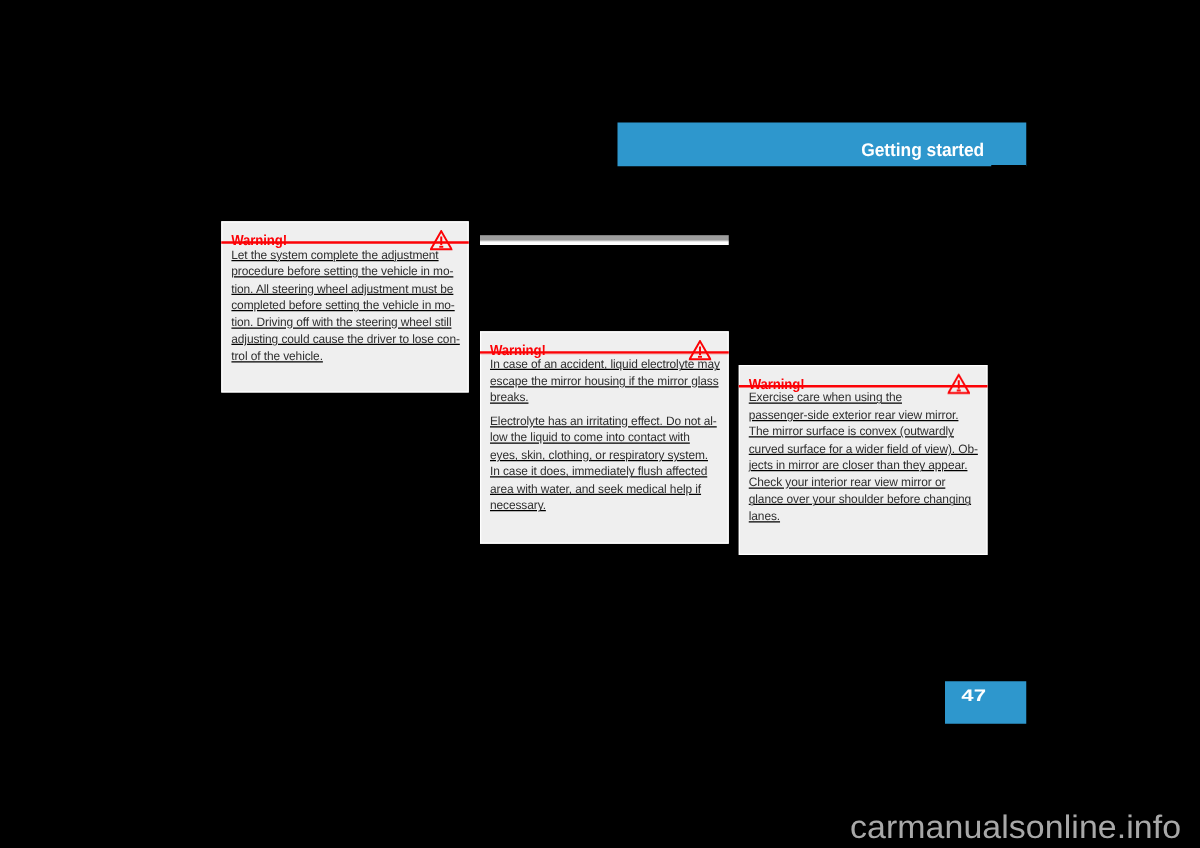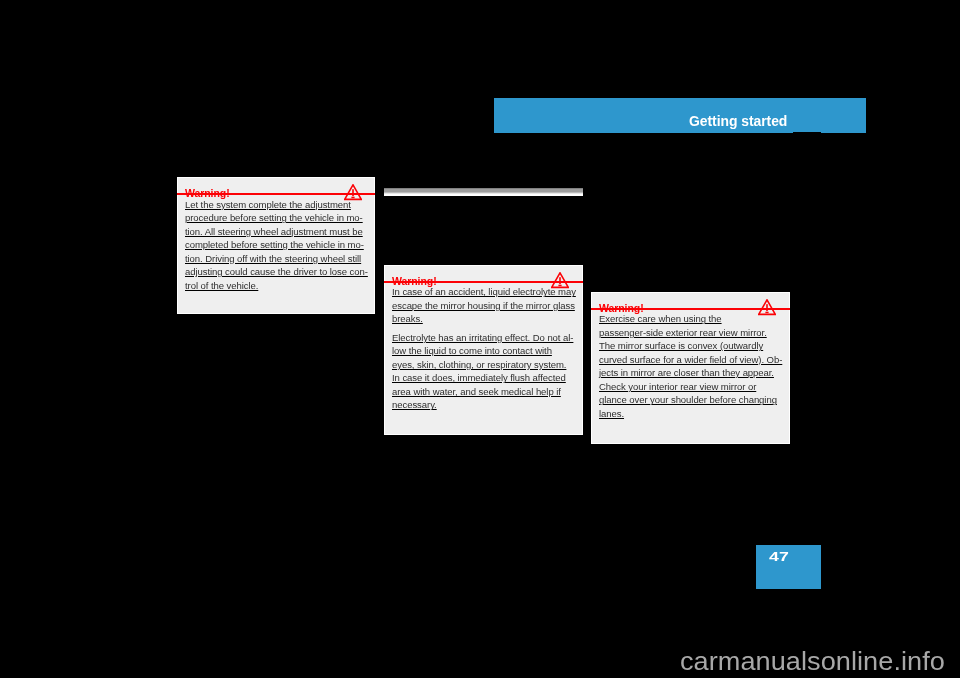--- a/index.html
+++ b/index.html
@@ -5,21 +5,21 @@
   html,body{margin:0;padding:0;}
   body{
     width:960px;height:678px;background:#000000;overflow:hidden;
     font-family:"Liberation Sans", sans-serif;
     -webkit-font-smoothing:antialiased;
   }
   .page{position:absolute;left:0;top:0;width:960px;height:678px;overflow:hidden;}
 
   
   .chapter-header{
-    position:absolute;left:494px;top:98px;width:372px;height:34.6px;
+    position:absolute;left:494px;top:98px;width:327px;height:34.6px;
     background:#2e97cd;
   }
   .chapter-header-notch{
     position:absolute;left:793px;top:131.6px;width:28px;height:3px;background:#000000;
   }
   .chapter-title{
     position:absolute;left:195.2px;top:15.6px;
     color:#ffffff;font-weight:bold;font-size:14.7px;line-height:14.7px;
     white-space:nowrap;letter-spacing:-0.05px;
     transform:scaleX(0.948) translateZ(0);transform-origin:0 0;
@@ -52,21 +52,21 @@
   .warn-icon{position:absolute;left:165.8px;top:6.2px;display:block;}
   .warn-body{padding:2.7px 7px 7px 6.9px;text-decoration:underline;}
   .warn-body p{
     margin:0 0 5px 0;color:#2d2d2d;transform:scaleX(0.985) translateZ(0);transform-origin:0 0;
     font-size:9.7px;line-height:13.5px;letter-spacing:-0.075px;white-space:nowrap;
   }
   .warn-body p:last-child{margin-bottom:0;}
 
   
   .page-num{
-    position:absolute;left:756px;top:545px;width:65px;height:44px;background:#2e97cd;
+    position:absolute;left:756px;top:545px;width:65px;height:34px;background:#2e97cd;
   }
   .page-num span{
     position:absolute;left:13.0px;top:5.0px;color:#ffffff;
     font-weight:bold;font-size:13.3px;line-height:13.3px;letter-spacing:0.1px;transform:scaleX(1.33) translateZ(0);transform-origin:0 0;
   }
 
   
   .watermark{
     position:absolute;left:680.4px;top:651.8px;color:#a8a8a8;
     font-size:26px;line-height:19px;letter-spacing:0.05px;white-space:nowrap;

